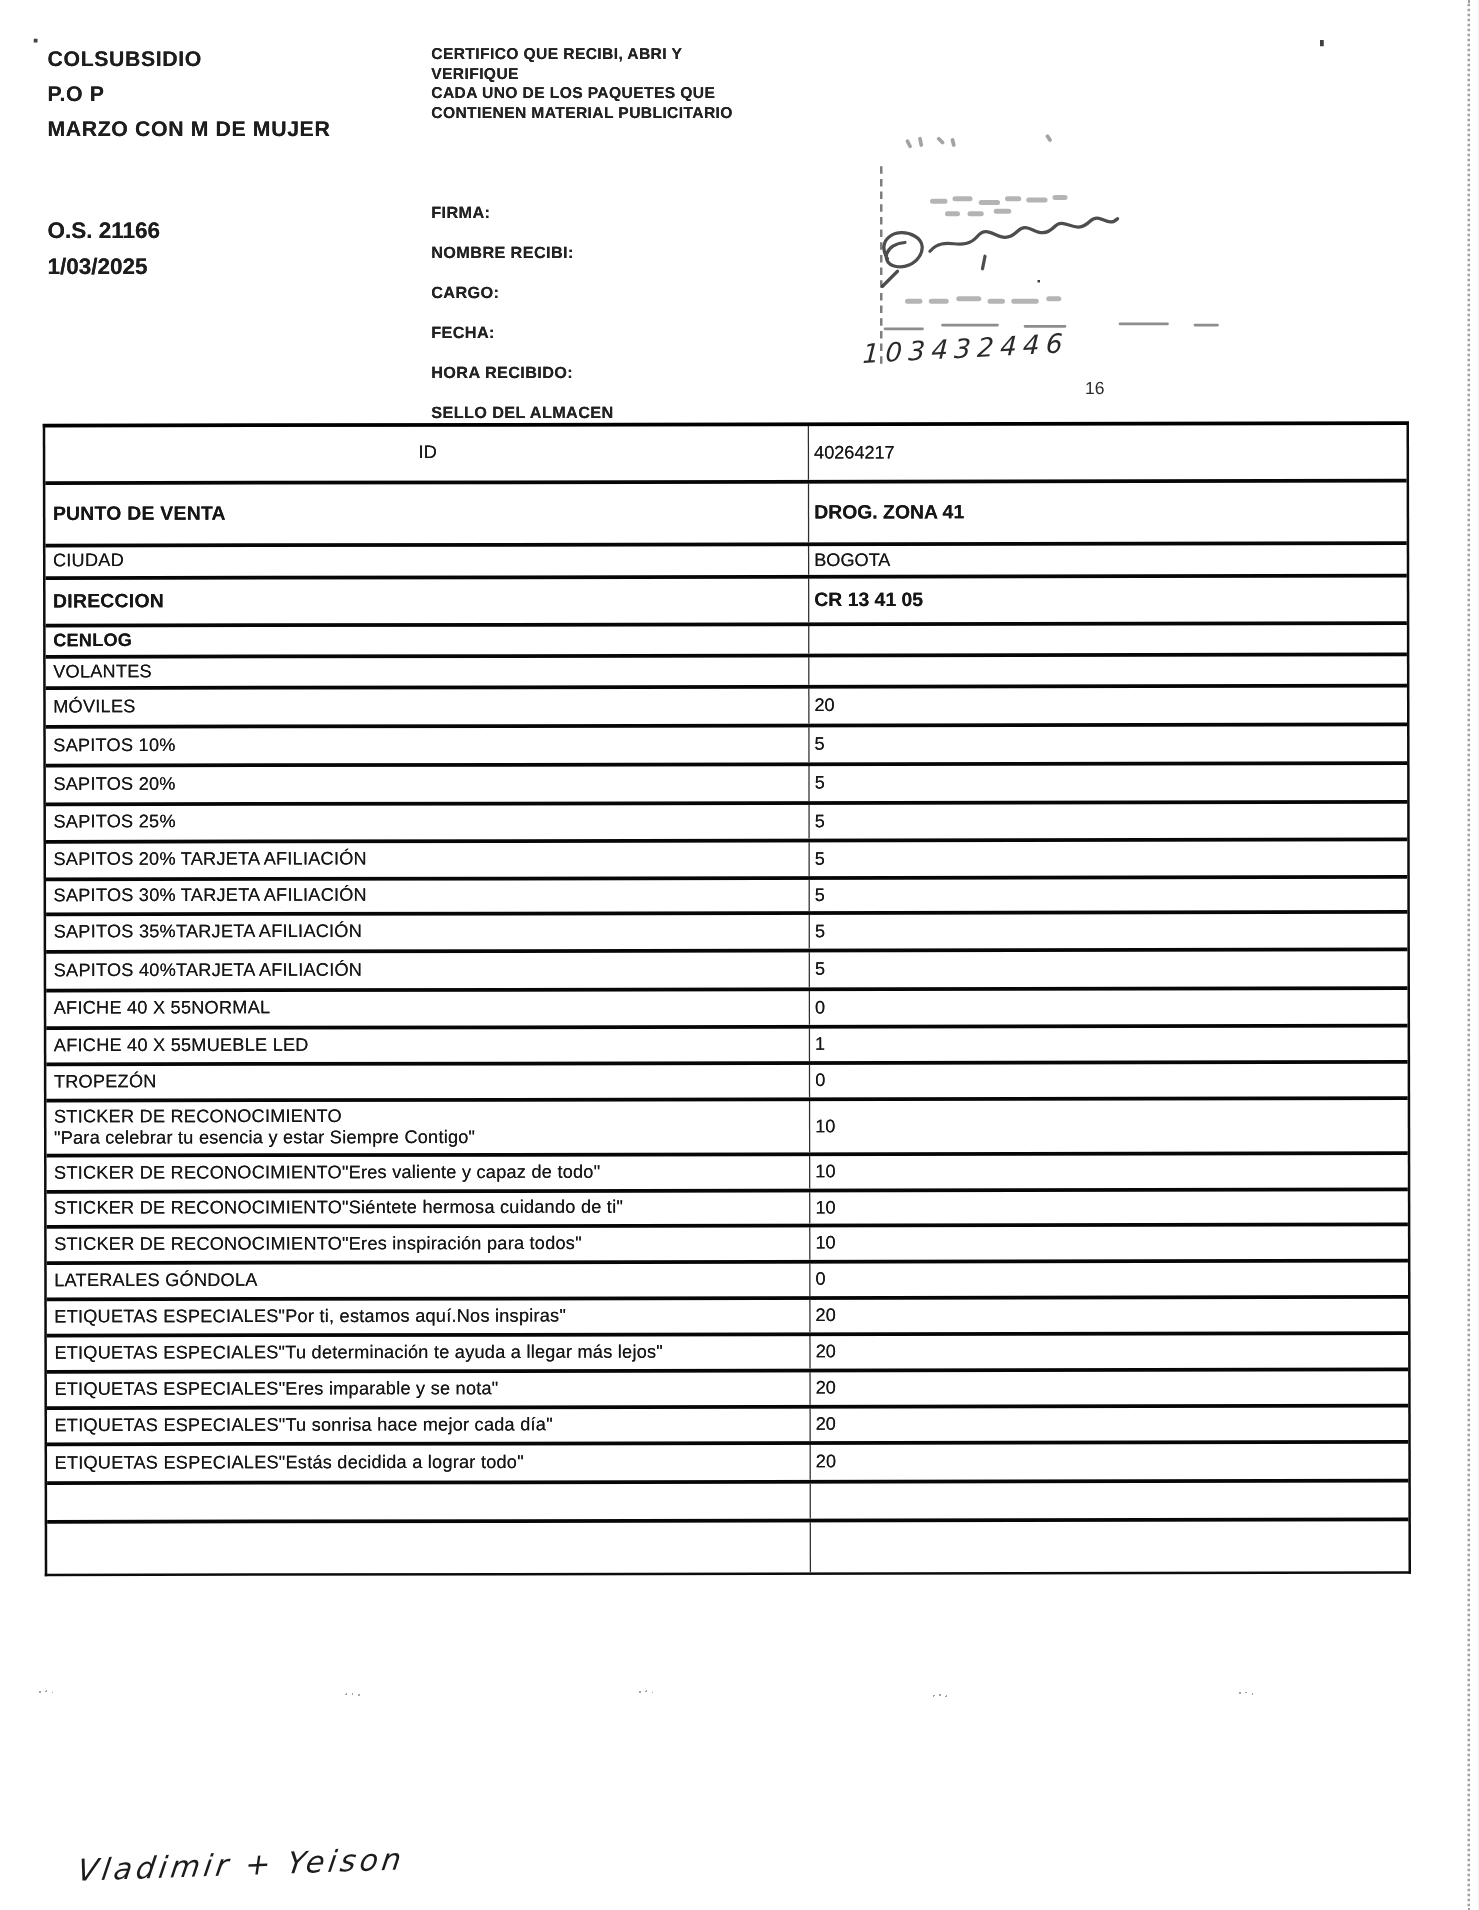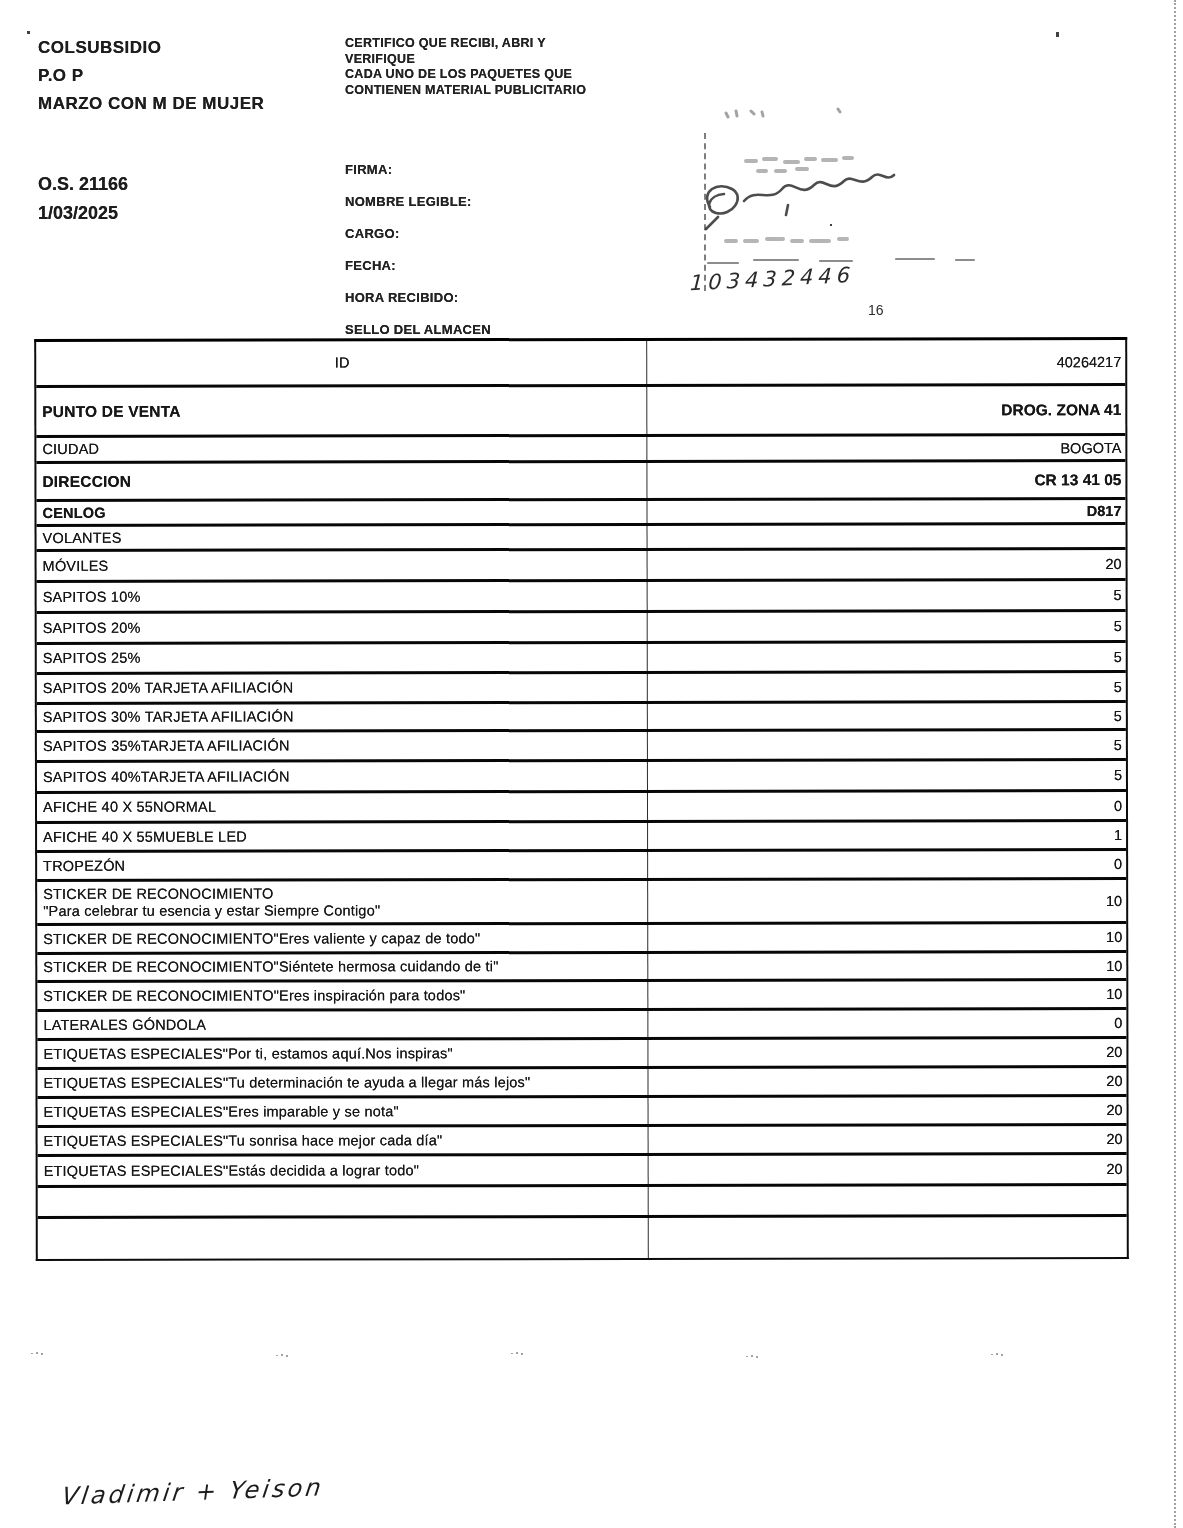--- a/index.html
+++ b/index.html
@@ -61,21 +61,21 @@
     transform: rotate(-0.1deg);
   }
   .trow { display: flex; align-items: stretch; border-bottom: 3px solid #070707; }
   .trow:last-child { border-bottom: none; }
   .tcell { display: flex; flex-direction: column; justify-content: center; }
   .tlabel {
     width: 611px; border-right: 1.5px solid #2d2d2d;
     padding: 2px 4px 2px 6px; font-size: 14.5px; line-height: 17px;
     letter-spacing: 0.2px;
   }
-  .tvalue { flex: 1; text-align: right; font-size: 14.5px; padding: 2px 4px; }
+  .tvalue { flex: 1; text-align: left; font-size: 14.5px; padding: 2px 4px; }
   .b { font-weight: bold; }
   .big { font-size: 15.5px; }
   .center { text-align: center; }
 
   
   .footer-handwriting {
     position: absolute; left: 62px; top: 1478px;
     font-family: "DejaVu Sans", sans-serif; font-style: italic;
     font-size: 24px; letter-spacing: 3px; color: #1c1c1c;
     transform: rotate(-2deg) skewX(-10deg);
@@ -110,21 +110,21 @@
   </div>
 
   <div class="cert-block ink">
     <div>CERTIFICO QUE RECIBI, ABRI Y</div>
     <div>VERIFIQUE</div>
     <div>CADA  UNO DE LOS PAQUETES QUE</div>
     <div>CONTIENEN  MATERIAL PUBLICITARIO</div>
   </div>
   <div class="cert-fields">
     <div class="cert-field ink">FIRMA:</div>
-    <div class="cert-field ink">NOMBRE LEGIBLE:</div>
+    <div class="cert-field ink">NOMBRE RECIBI:</div>
     <div class="cert-field ink">CARGO:</div>
     <div class="cert-field ink">FECHA:</div>
     <div class="cert-field ink">HORA RECIBIDO:</div>
     <div class="cert-field ink">SELLO DEL ALMACEN</div>
   </div>
 
   <div class="stamp-area">
     <div class="stamp-left-dashes"></div>
     <svg width="330" height="215" viewBox="0 0 330 215">
 
@@ -178,21 +178,20 @@
       <div class="trow" style="min-height: 38px;">
         <div class="tcell tlabel ink b big">
           <div>DIRECCION</div>
         </div>
         <div class="tcell tvalue ink b big">CR 13 41 05</div>
       </div>
       <div class="trow" style="min-height: 25px;">
         <div class="tcell tlabel ink b">
           <div>CENLOG</div>
         </div>
-        <div class="tcell tvalue ink b">D817</div>
       </div>
       <div class="trow" style="min-height: 25px;">
         <div class="tcell tlabel ink">
           <div>VOLANTES</div>
         </div>
       </div>
       <div class="trow" style="min-height: 31px;">
         <div class="tcell tlabel ink">
           <div>MÓVILES</div>
         </div>

